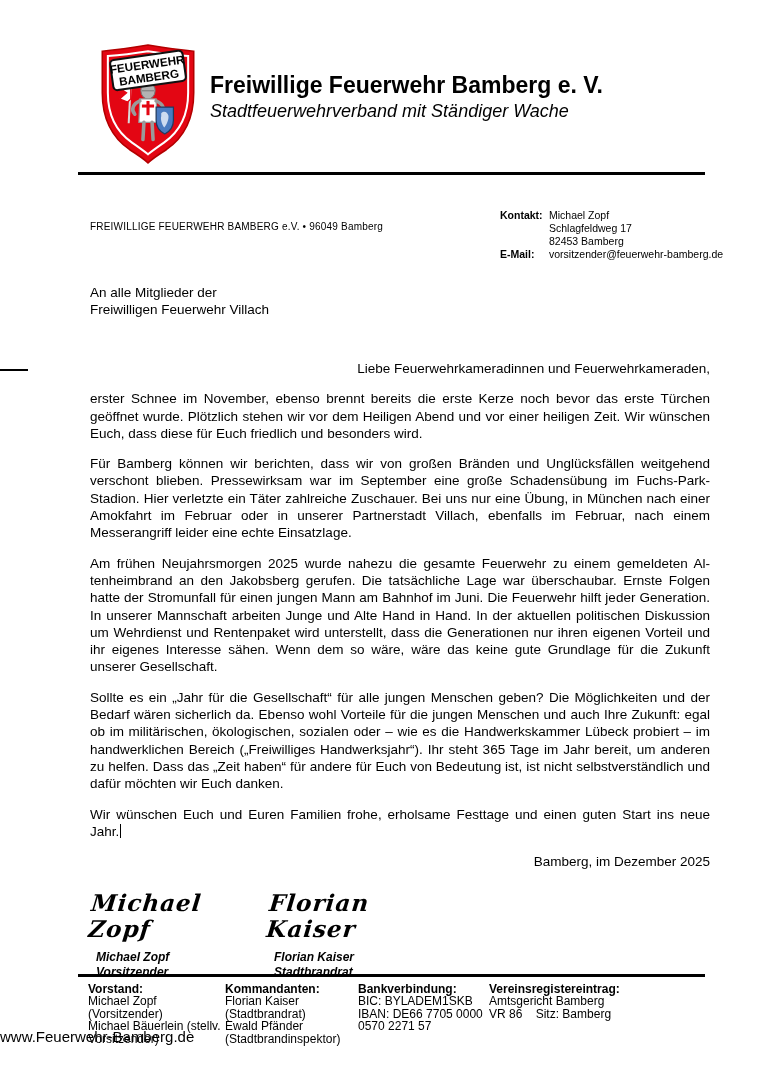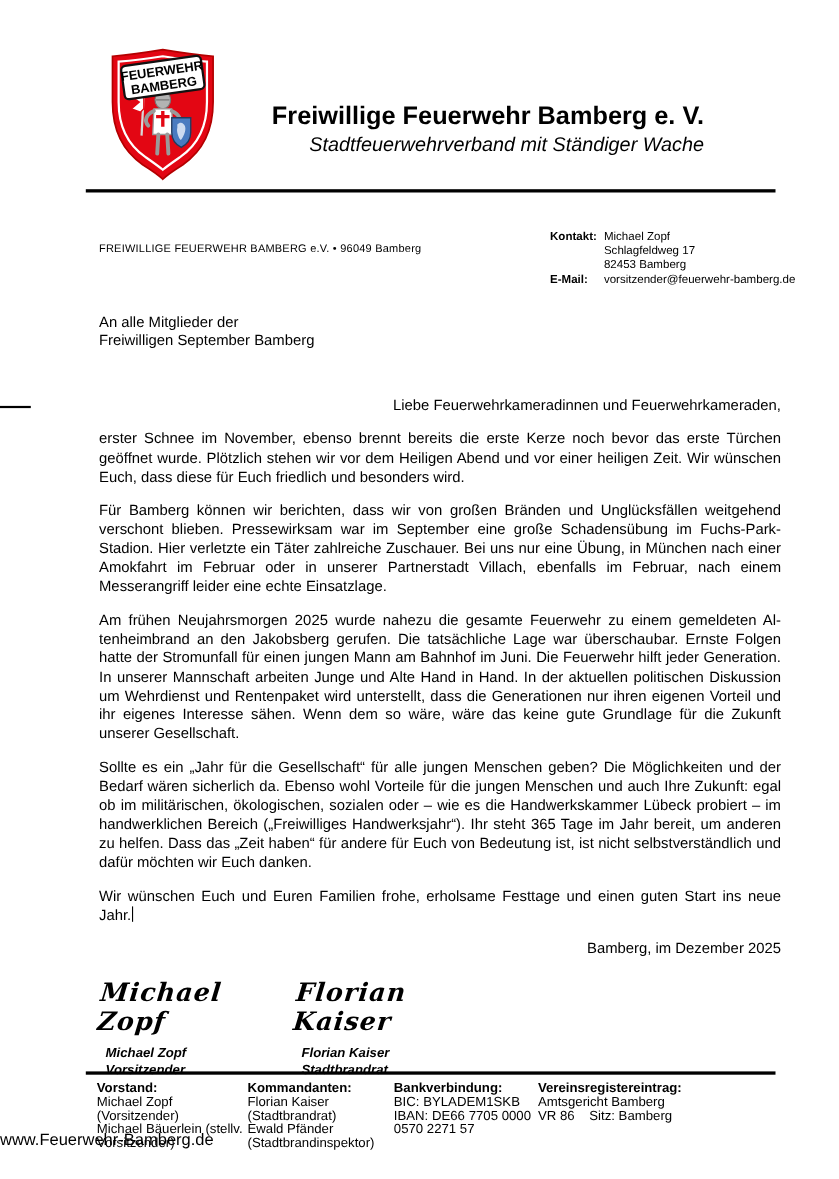--- a/index.html
+++ b/index.html
@@ -4,21 +4,21 @@
 <style>
   html,body{margin:0;padding:0;background:#fff;}
   .page{
     position:relative;width:763px;height:1072px;background:#fff;overflow:hidden;
     font-family:"Liberation Sans",sans-serif;color:#000;
   }
   
   .fold-mark{position:absolute;left:0;top:369px;width:28px;height:2px;background:#000;}
   
   .logo{position:absolute;left:97px;top:42px;width:102px;height:124px;}
-  .org-head{position:absolute;left:210px;top:92px;width:430px;text-align:right;}
+  .org-head{position:absolute;left:210px;top:72px;width:430px;text-align:left;}
   .org-title{font-size:23px;font-weight:bold;line-height:26px;}
   .org-subtitle{font-size:18px;line-height:22px;margin-top:2px;font-style:italic;}
   .rule-top{position:absolute;left:78px;top:172px;width:627px;height:3px;background:#000;}
   
   .sender-line{position:absolute;left:90px;top:221px;font-size:10px;letter-spacing:.2px;}
   .contact{position:absolute;left:500px;top:209px;font-size:10.5px;line-height:13px;
     display:grid;grid-template-columns:48px auto;column-gap:1px;}
   .contact .lbl{font-weight:bold;}
   
   .recipient{position:absolute;left:90px;top:284px;font-size:13.5px;line-height:17.3px;}
@@ -90,21 +90,21 @@
     <div></div>
     <div>Schlagfeldweg 17</div>
     <div></div>
     <div>82453 Bamberg</div>
     <div class="lbl">E-Mail:</div>
     <div>vorsitzender@feuerwehr-bamberg.de</div>
   </div>
 
   <div class="recipient">
     <div>An alle Mitglieder der</div>
-    <div>Freiwilligen September Bamberg</div>
+    <div>Freiwilligen Feuerwehr Villach</div>
   </div>
 
   <div class="body">
     <p class="salutation">Liebe Feuerwehrkameradinnen und Feuerwehrkameraden,</p>
     <p>erster Schnee im November, ebenso brennt bereits die erste Kerze noch bevor das erste Türchen geöffnet wurde. Plötzlich stehen wir vor dem Heiligen Abend und vor einer heiligen Zeit. Wir wün­schen Euch, dass diese für Euch friedlich und besonders wird.</p>
     <p>Für Bamberg können wir berichten, dass wir von großen Bränden und Unglücksfällen weitgehend verschont blieben. Pressewirksam war im September eine große Schadensübung im Fuchs-Park-Stadion. Hier verletzte ein Täter zahlreiche Zuschauer. Bei uns nur eine Übung, in München nach einer Amokfahrt im Februar oder in unserer Partnerstadt Villach, ebenfalls im Februar, nach einem Messerangriff leider eine echte Einsatzlage.</p>
     <p>Am frühen Neujahrsmorgen 2025 wurde nahezu die gesamte Feuerwehr zu einem gemeldeten Al­tenheimbrand an den Jakobsberg gerufen. Die tatsächliche Lage war überschaubar. Ernste Folgen hatte der Stromunfall für einen jungen Mann am Bahnhof im Juni. Die Feuerwehr hilft jeder Genera­tion. In unserer Mannschaft arbeiten Junge und Alte Hand in Hand. In der aktuellen politischen Dis­kussion um Wehrdienst und Rentenpaket wird unterstellt, dass die Generationen nur ihren eigenen Vorteil und ihr eigenes Interesse sähen. Wenn dem so wäre, wäre das keine gute Grundlage für die Zukunft unserer Gesellschaft.</p>
     <p>Sollte es ein „Jahr für die Gesellschaft“ für alle jungen Menschen geben? Die Möglichkeiten und der Bedarf wären sicherlich da. Ebenso wohl Vorteile für die jungen Menschen und auch Ihre Zukunft: egal ob im militärischen, ökologischen, sozialen oder – wie es die Handwerkskammer Lübeck pro­biert – im handwerklichen Bereich („Freiwilliges Handwerksjahr“). Ihr steht 365 Tage im Jahr bereit, um anderen zu helfen. Dass das „Zeit haben“ für andere für Euch von Bedeutung ist, ist nicht selbst­verständlich und dafür möchten wir Euch danken.</p>
     <p><span>Wir wünschen Euch und Euren Familien frohe, erholsame Festtage und einen guten Start ins neue Jahr.</span><span class="caret"></span></p>
     <p class="date-line">Bamberg, im Dezember 2025</p>

